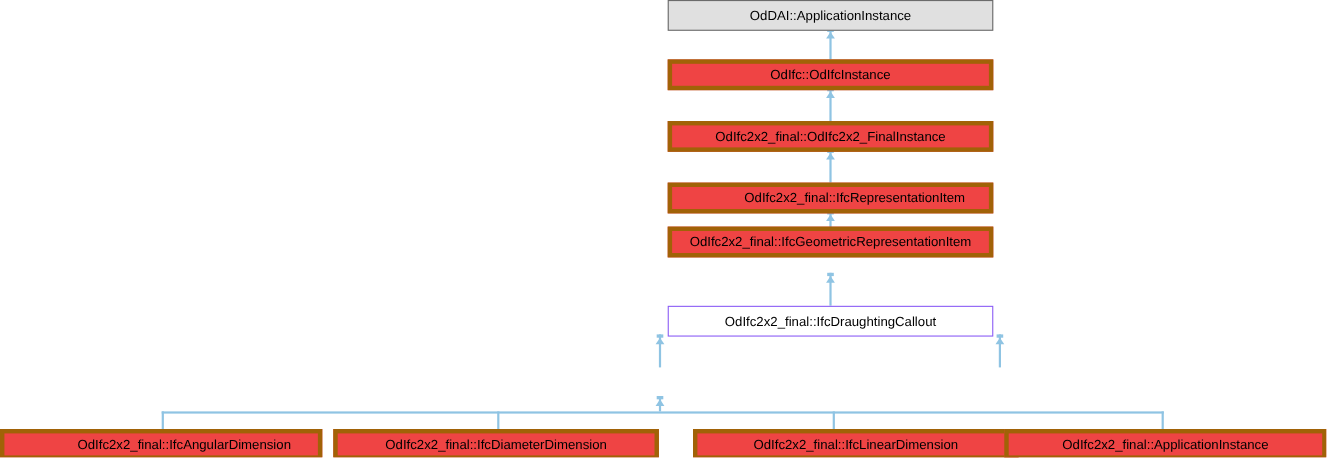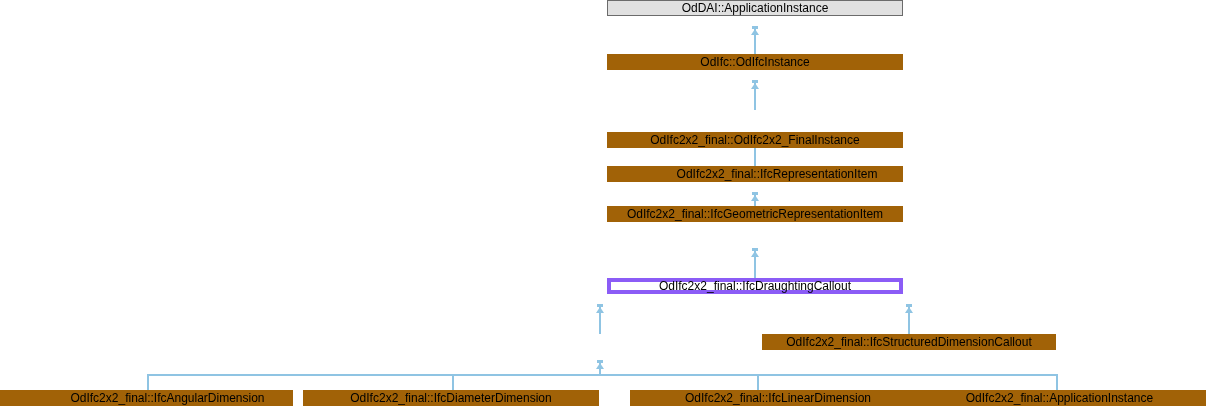--- a/index.html
+++ b/index.html
@@ -17,40 +17,40 @@
     height: 416px;
     background: #ffffff;
     overflow: hidden;
   }
   .node {
     position: absolute;
     box-sizing: border-box;
     display: flex;
     align-items: center;
     justify-content: center;
-    height: 16px;
+    height: 28px;
     font-size: 12px;
     line-height: 13px;
     color: #000000;
     white-space: nowrap;
     letter-spacing: 0px;
     z-index: 3;
   }
   .node.normal {
-    background: #a16207;
+    background: #ef4444;
     border: 4px solid #a16207;
     text-align: center;
   }
   .node.root {
     background: #e0e0e0;
     border: 1px solid #6b6b6b;
   }
   .node.focus {
     background: #ffffff;
-    border: 4px solid #8b5cf6;
+    border: 1px solid #8b5cf6;
   }
   .node-label {
     display: block;
     padding: 0 4px;
     overflow: hidden;
     text-overflow: clip;
   }
   
   .edge-v {
     position: absolute;
@@ -126,40 +126,37 @@
   <div class="edge-v" style="left:1056px; top:374px; height:16px;"></div>
 
   <div class="node root" style="left:607px; top:0px; width:296px;">
     <span class="node-label">OdDAI::ApplicationInstance</span>
   </div>
 
   <div class="node normal" style="left:607px; top:54px; width:296px;">
     <span class="node-label">OdIfc::OdIfcInstance</span>
   </div>
 
-  <div class="node normal" style="left:607px; top:110px; width:296px;margin-top:22px;">
+  <div class="node normal" style="left:607px; top:110px; width:296px;">
     <span class="node-label">OdIfc2x2_final::OdIfc2x2_FinalInstance</span>
   </div>
 
   <div class="node normal" style="left:607px; top:166px; width:296px;padding-left:44px;">
     <span class="node-label">OdIfc2x2_final::IfcRepresentationItem</span>
   </div>
 
   <div class="node normal" style="left:607px; top:206px; width:296px;">
     <span class="node-label">OdIfc2x2_final::IfcGeometricRepresentationItem</span>
   </div>
 
   <div class="node focus" style="left:607px; top:278px; width:296px;">
     <span class="node-label">OdIfc2x2_final::IfcDraughtingCallout</span>
   </div>
 
 
-  <div class="node normal" style="left:762px; top:334px; width:294px;">
-    <span class="node-label">OdIfc2x2_final::IfcStructuredDimensionCallout</span>
-  </div>
 
   <div class="node normal" style="left:0px; top:390px; width:293px;padding-left:42px;">
     <span class="node-label">OdIfc2x2_final::IfcAngularDimension</span>
   </div>
 
   <div class="node normal" style="left:303px; top:390px; width:296px;">
     <span class="node-label">OdIfc2x2_final::IfcDiameterDimension</span>
   </div>
 
   <div class="node normal" style="left:630px; top:390px; width:296px;">

